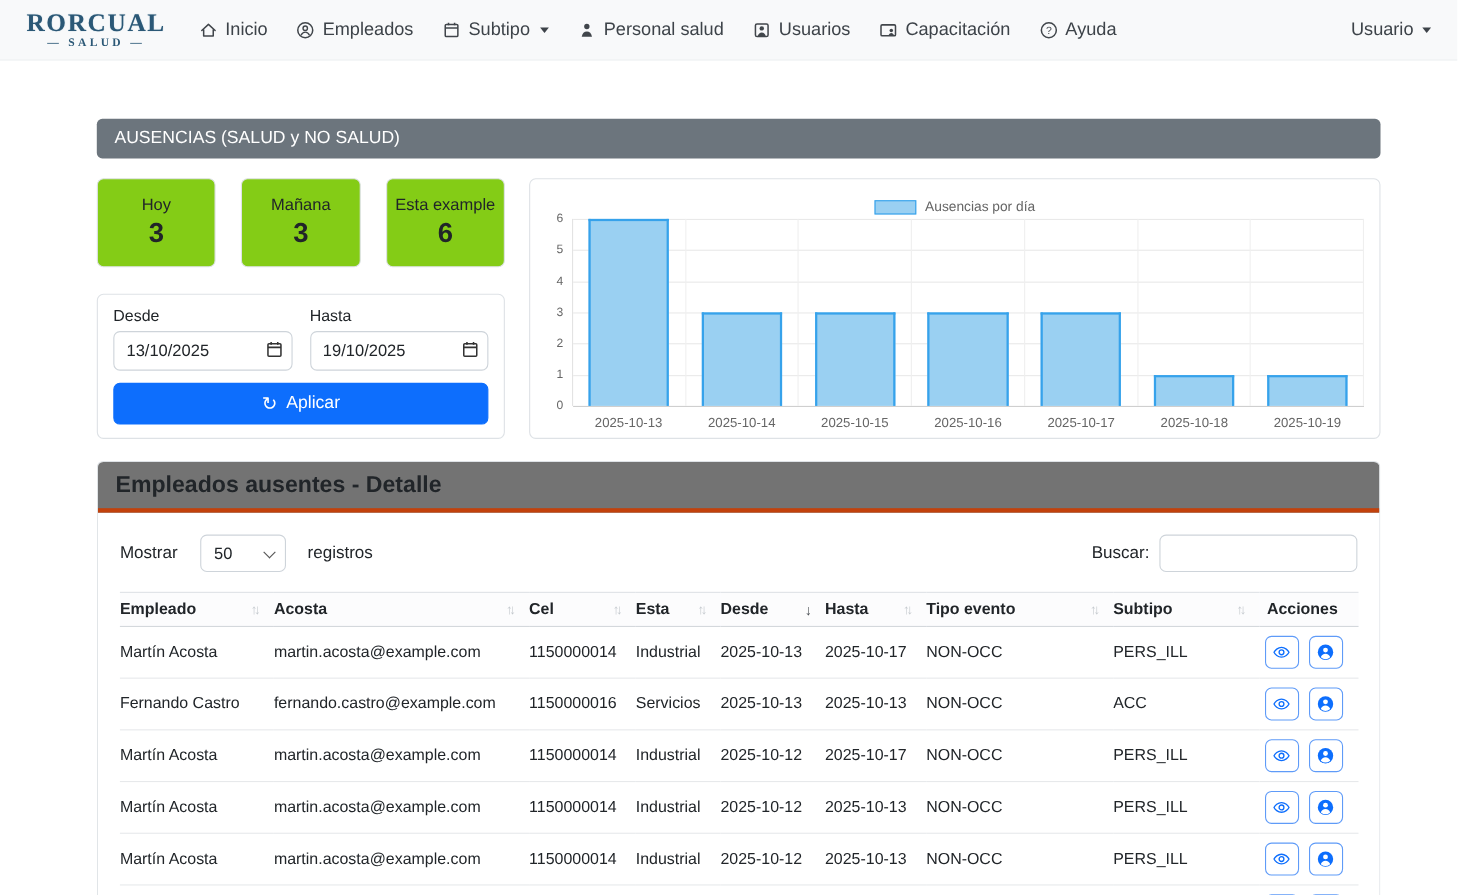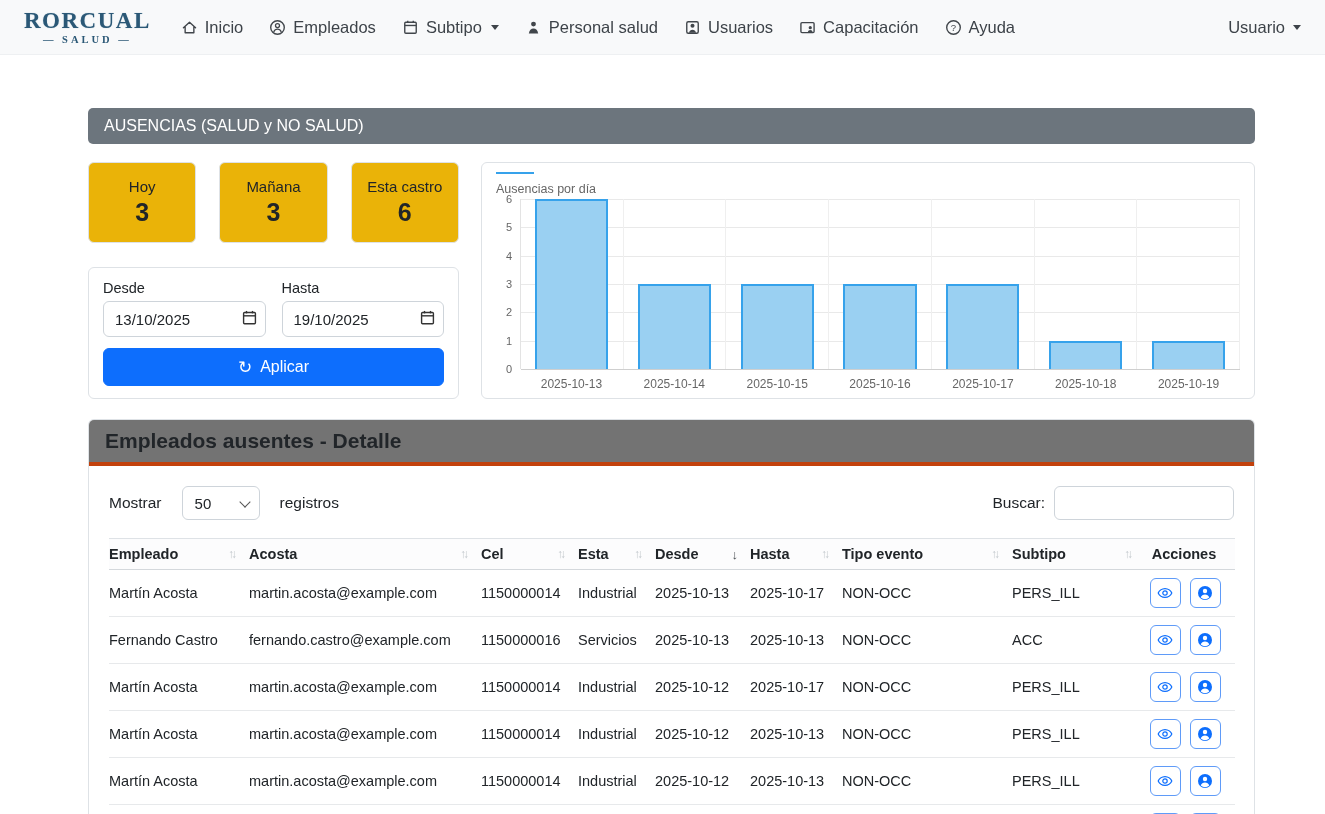--- a/index.html
+++ b/index.html
@@ -23,41 +23,41 @@
   .user-menu { margin-left:auto; display:flex; align-items:center; gap:6px;
     color:#3d4349; font-size:16.5px; cursor:pointer; }
 
   
   .container { width:1167px; margin:53px 0 0 88px; }
   .page-title-bar { background:#6c757d; color:#ffffff; font-size:16px; padding:9px 16px;
     border-radius:5px; }
   .top-row { display:flex; gap:22px; margin-top:18px; }
   .left-col { width:371px; flex:none; }
   .cards-row { display:flex; gap:23px; }
-  .stat-card { flex:1; border:1px solid #dee2e6; border-radius:6px; background:#eab308;
+  .stat-card { flex:1; border:1px solid #dee2e6; border-radius:6px; background:#84cc16;
     height:81px; display:flex; flex-direction:column; align-items:center; justify-content:center; gap:3px; }
   .stat-label { font-size:15px; }
   .stat-value { font-size:25px; font-weight:bold; }
 
   .filter-card { margin-top:24px; border:1px solid #dee2e6; border-radius:6px; padding:12px 14px; }
   .filter-fields { display:flex; gap:16px; }
   .filter-field { flex:1; }
   .filter-label { font-size:14.5px; margin-bottom:5px; }
   .date-wrap { position:relative; }
   .date-input { width:100%; height:36px; border:1px solid #ced4da; border-radius:6px;
     padding:0 30px 0 11px; font-size:15px; font-family:"Liberation Sans", sans-serif; color:#212529; }
   .date-wrap svg { position:absolute; right:9px; top:9px; }
   .apply-btn { margin-top:11px; width:100%; height:38px; background:#0d6efd; border:1px solid #0d6efd;
     color:#fff; font-size:16px; border-radius:6px; cursor:pointer; display:flex; align-items:center;
     justify-content:center; gap:8px; font-family:"Liberation Sans", sans-serif; }
   .refresh-glyph { font-size:17px; line-height:1; }
 
   
   .chart-panel { flex:1; border:1px solid #dee2e6; border-radius:6px; padding:10px 14px 8px; height:237px; }
-  .legend-row { display:flex; align-items:flex-start; justify-content:center; gap:8px; height:22px;flex-direction:column; }
+  .legend-row { display:flex; align-items:flex-end; justify-content:center; gap:8px; height:22px; }
   .legend-swatch { width:38px; height:13px; }
   .legend-label { font-size:12.5px; color:#666; }
   .chart-area { display:flex; margin-top:4px; }
   .y-axis { width:24px; position:relative; height:170px; flex:none; }
   .y-tick { position:absolute; right:8px; transform:translateY(-50%); font-size:11px; color:#666; }
   .plot { position:relative; flex:1; height:170px; border-left:1px solid #e3e3e3; }
   .gridline { position:absolute; left:0; right:0; height:1px; background:#e9e9e9; }
   .gridline.base { background:#cfcfcf; }
   .slots { position:absolute; inset:0; display:flex; }
   .slot { flex:1; position:relative; border-right:1px solid #efefef; }
@@ -177,21 +177,21 @@
       <div class="cards-row" id="cards-row">
           <div class="stat-card">
             <div class="stat-label">Hoy</div>
                  <div class="stat-value">3</div>
           </div>
           <div class="stat-card">
             <div class="stat-label">Mañana</div>
                  <div class="stat-value">3</div>
           </div>
           <div class="stat-card">
-            <div class="stat-label">Esta castro</div>
+            <div class="stat-label">Esta example</div>
                  <div class="stat-value">6</div>
           </div>
         </div>
 
       <div class="filter-card">
         <div class="filter-fields">
           <div class="filter-field">
             <div class="filter-label">Desde</div>
             <div class="date-wrap">
               <input class="date-input" type="text" value="13/10/2025" style="">

